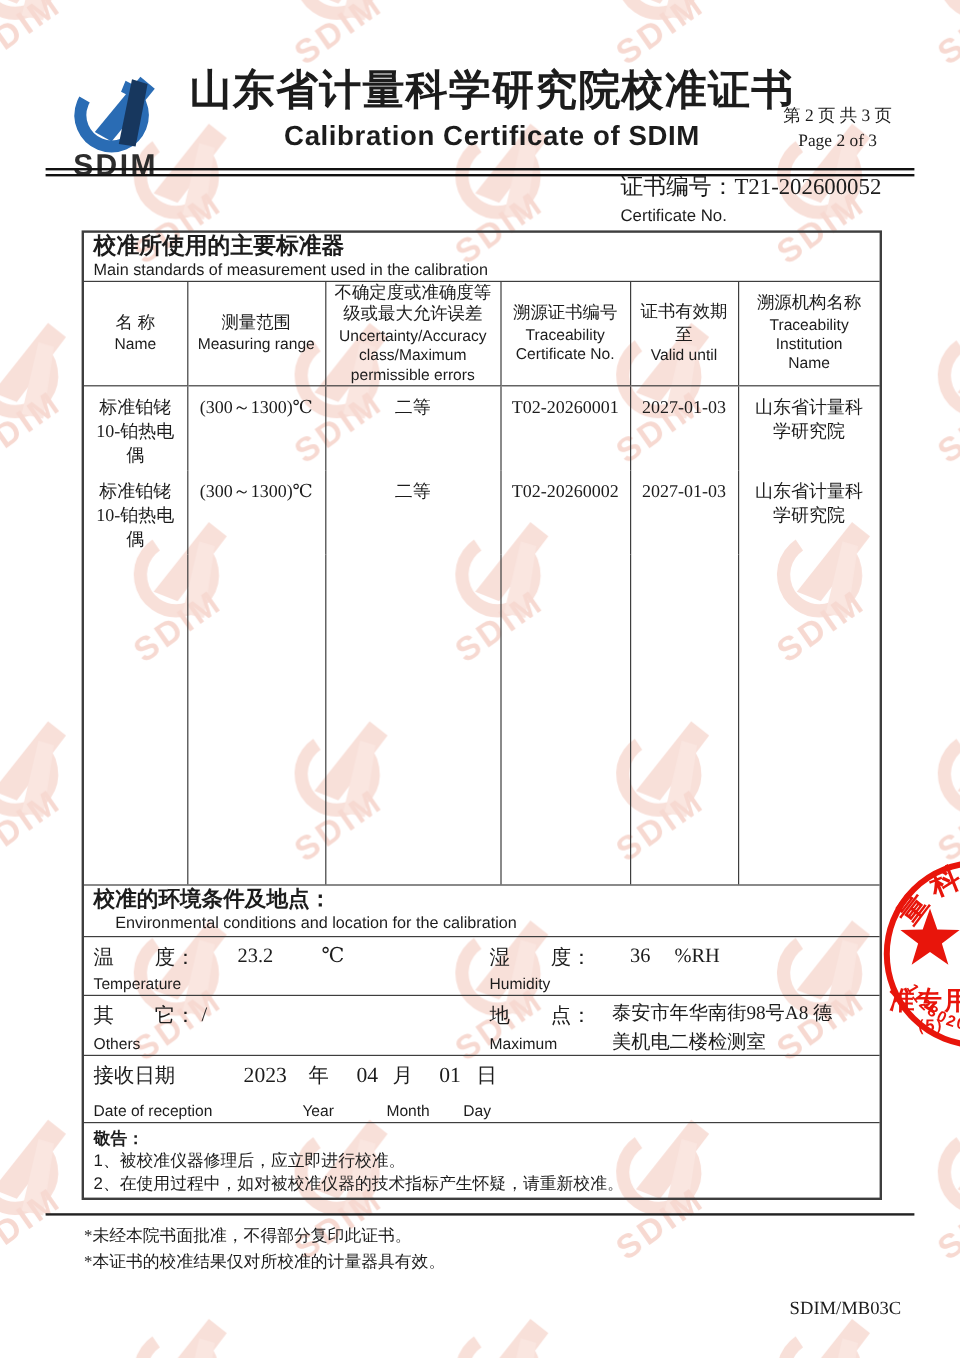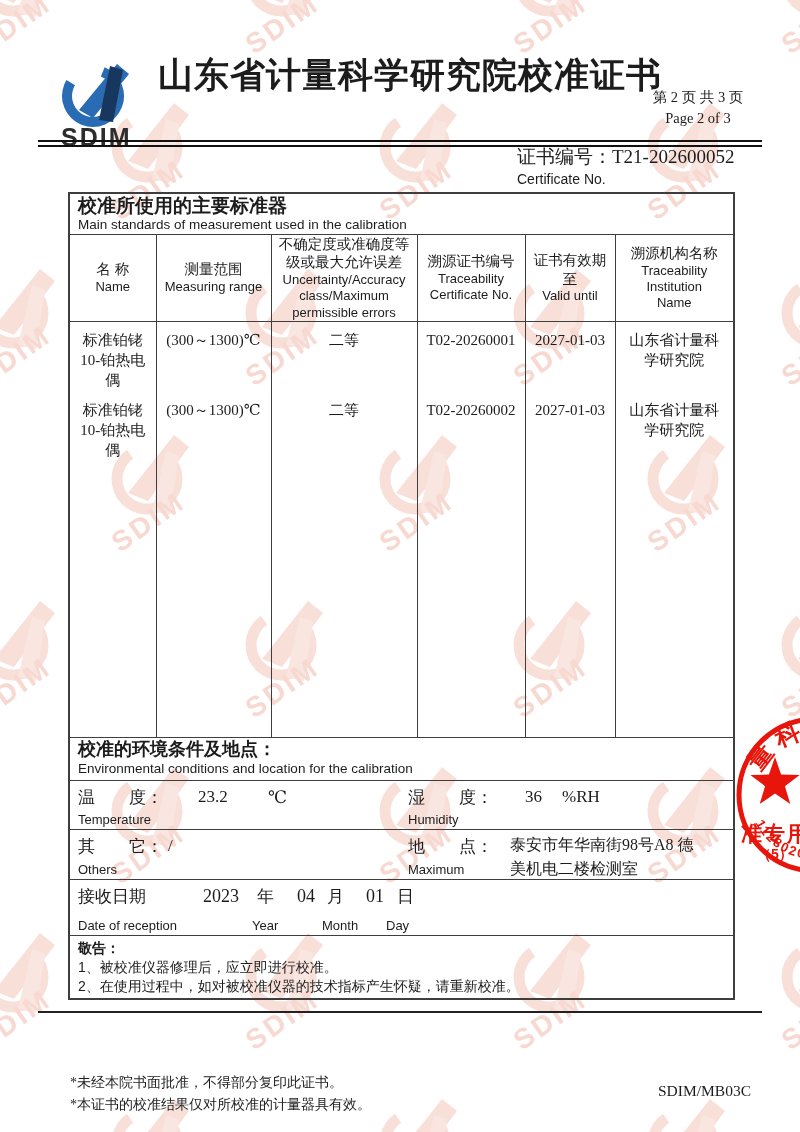--- a/index.html
+++ b/index.html
@@ -48,21 +48,21 @@
   tr.hdr .en { font-size:13px; line-height:1.25; display:block; white-space:pre-line; }
   tr.datarow td { height:62px; vertical-align:top; padding-top:8px;
                   text-align:center; font-size:15px; line-height:1.35;
                   white-space:pre-line; }
   tr.filler td { height:275px; }
 
   .env-title { height:41.5px; padding:1px 8px 0 8px; }
   .env-title .cn { font-size:18px; font-weight:600; line-height:1.2;
                    font-family:"Liberation Sans","DejaVu Sans",sans-serif; }
   .env-title .en { font-size:13.5px; display:block; line-height:1.2;
-                   font-family:"Liberation Sans","DejaVu Sans",sans-serif; }
+                   font-family:"Liberation Sans","DejaVu Sans",sans-serif;margin-left:18px; }
 
   .row-temp { height:47.5px; }
   .row-others { height:49.5px; }
   .row-reception { height:54.5px; }
   .row-remarks { height:76px; border-bottom:none; padding:3px 8px 0 8px; }
 
   .fld { position:absolute; white-space:pre; }
   .cn-label { font-size:17px; top:5px;
               font-family:"Liberation Sans","DejaVu Sans",sans-serif; }
   .en-label { font-size:13px; bottom:2px;
@@ -71,21 +71,21 @@
   .val-block { position:absolute; font-size:16px; line-height:1.5; top:3px;
                white-space:pre-line; }
 
   .row-remarks .rm-title { font-size:14px; font-weight:600;
       font-family:"Liberation Sans","DejaVu Sans",sans-serif; line-height:1.35; }
   .row-remarks .rm-item { font-size:14px; line-height:1.38;
       font-family:"Liberation Sans","DejaVu Sans",sans-serif; }
 
   
   .footer-rule { left:38px; top:1011px; width:724px; border-top:2px solid #222; }
-  .footnotes { left:70px; top:1072px; font-size:14px; line-height:1.55; }
+  .footnotes { left:70px; top:1020px; font-size:14px; line-height:1.55; }
   .form-code { left:658px; top:1082px; font-size:15.5px;text-align:center; }
 
   
   .stamp { left:730px; top:710px; z-index:3; }
 </style>
 </head>
 <body>
 
 <div class="page">
 
@@ -110,20 +110,21 @@
   </svg>
 
   <svg class="logo" viewBox="0 0 112 96">
     <circle cx="40" cy="40" r="26" fill="none" stroke="#2a6cb4" stroke-width="10" stroke-dasharray="126 38" transform="rotate(-68 40 40)"></circle>
     <path d="M26,54 L64,8 L76,18 L40,62 Z" fill="#2a6cb4"></path>
     <path d="M46,64 L57,10 L70,14 L60,66 Z" fill="#17375e"></path>
     <text x="8" y="90" font-size="25" font-weight="bold" fill="#2d2d2d" letter-spacing="2" font-family="&quot;Liberation Sans&quot;,&quot;DejaVu Sans&quot;,sans-serif">SDIM</text>
   </svg>
 
   <div class="title-cn">山东省计量科学研究院校准证书</div>
+  <div class="title-en sans">Calibration Certificate of SDIM</div>
 
   <div class="page-info">
     <span>第 2 页 共 3 页</span><br>
     <span>Page 2 of  3</span>
   </div>
 
   <div class="header-rule"></div>
 
   <div class="cert-line">
     <span>证书编号：</span><span>T21-202600052</span>

